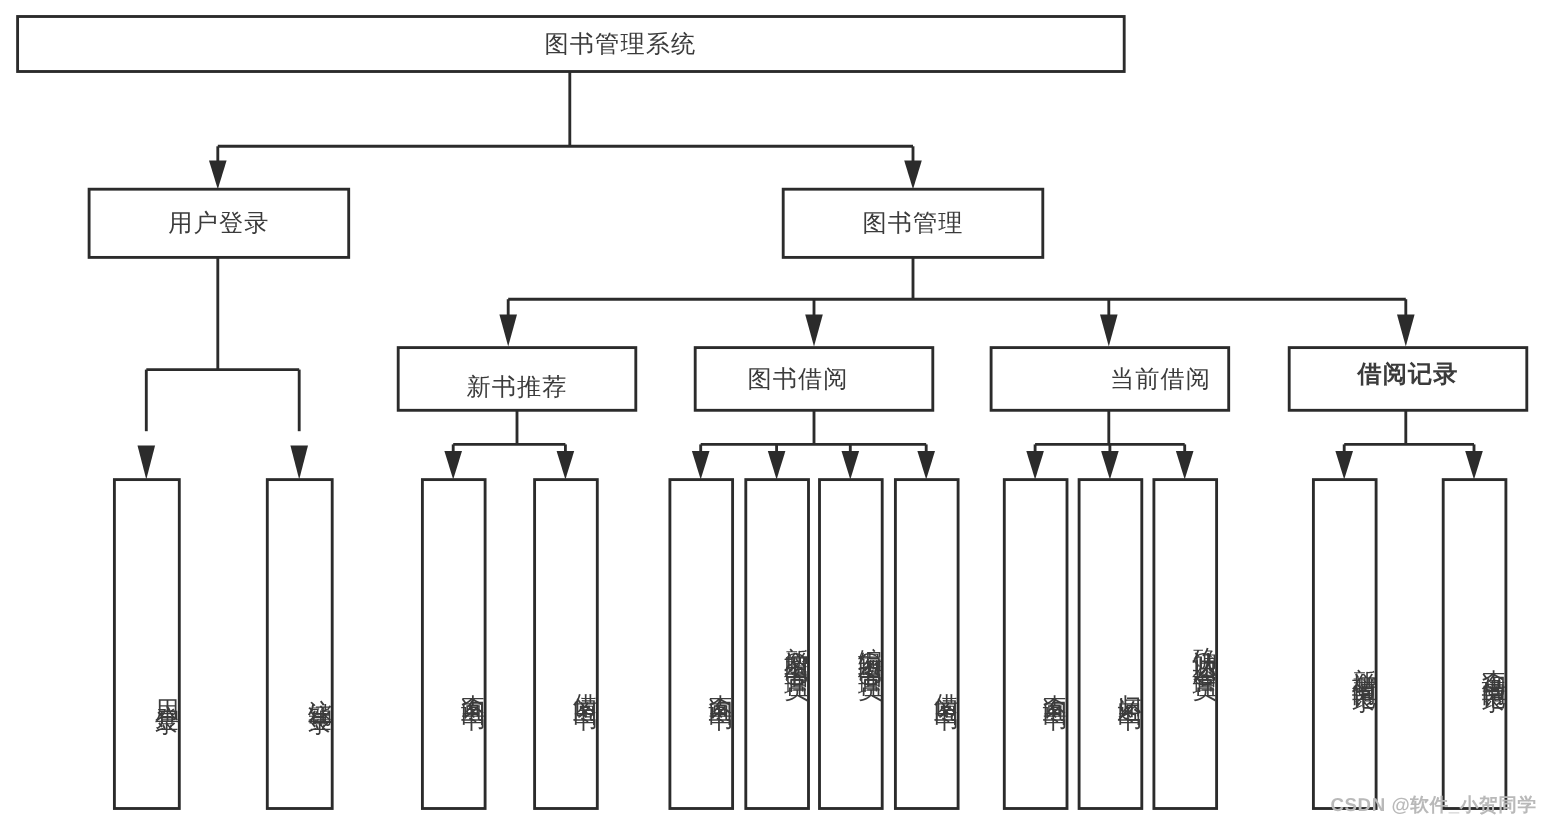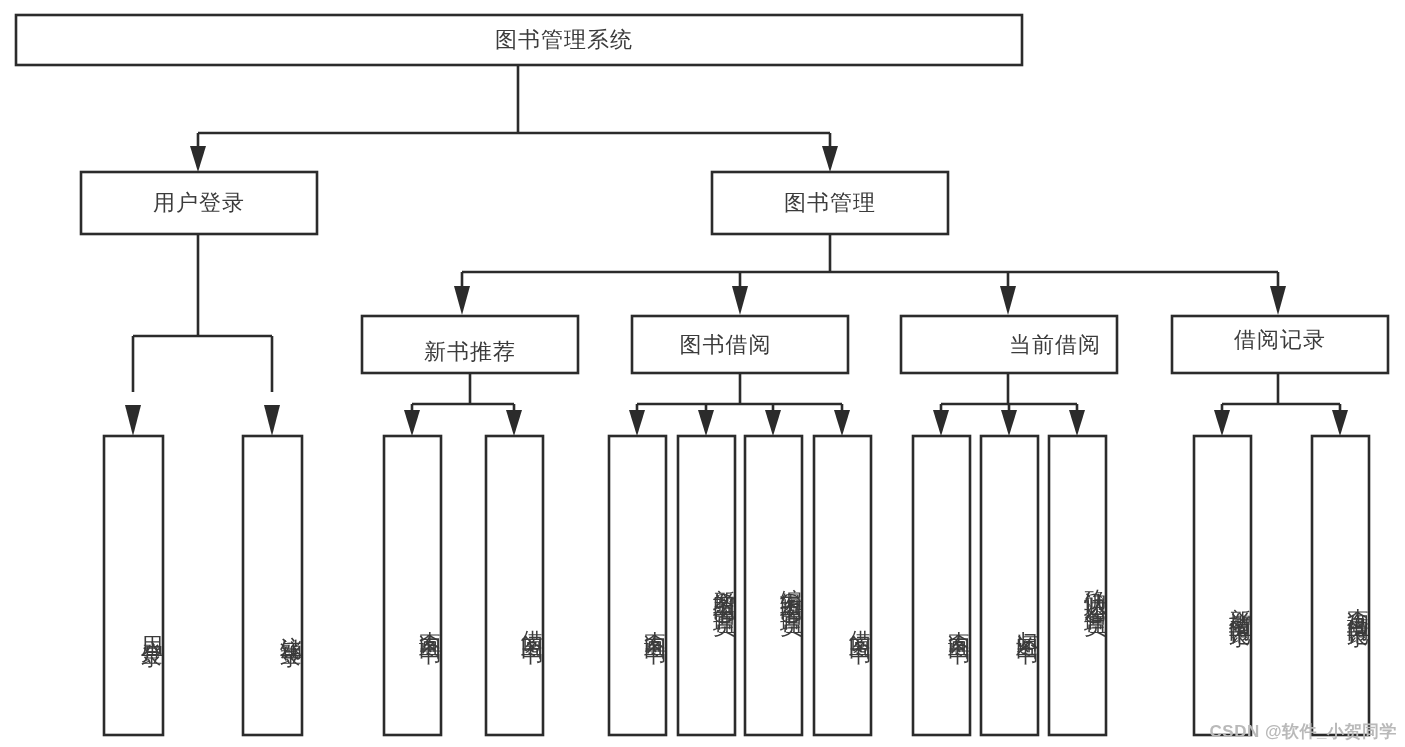--- a/index.html
+++ b/index.html
@@ -168,21 +168,21 @@
 </svg>
 
 <div class="htext-wrap" style="left:16px; top:15px; width:1068px; height:50px;margin-left:14px;">图书管理系统</div>
 
 <div class="htext-wrap" style="left:81px; top:172px; width:236px; height:62px;">用户登录</div>
 <div class="htext-wrap" style="left:712px; top:172px; width:236px; height:62px;">图书管理</div>
 
 <div class="htext-wrap" style="left:362px; top:316px; width:216px; height:72px;">新书推荐</div>
 <div class="htext-wrap" style="left:632px; top:316px; width:187px; height:57px;">图书借阅</div>
 <div class="htext-wrap" style="left:901px; top:316px; width:216px; height:57px;margin-left:46px;">当前借阅</div>
-<div class="htext-wrap" style="left:1172px; top:316px; width:216px; height:47px;">借阅记录</div>
+<div class="htext-wrap" style="left:1172px; top:316px; width:216px; height:47px;font-weight:bold;">借阅记录</div>
 
 <div class="vtext-wrap" style="left:104px; top:516px; width:59px; height:219px;">用户登录</div>
 <div class="vtext-wrap" style="left:243px; top:516px; width:59px; height:219px;">注销登录</div>
 
 <div class="vtext-wrap" style="left:384px; top:506px; width:57px; height:229px;">查询图书</div>
 <div class="vtext-wrap" style="left:486px; top:506px; width:57px; height:229px;">借阅图书</div>
 
 <div class="vtext-wrap" style="left:609px; top:506px; width:57px; height:229px;">查询图书</div>
 <div class="vtext-wrap" style="left:678px; top:442px; width:57px; height:293px;">新增图书（管理员）</div>
 <div class="vtext-wrap" style="left:745px; top:442px; width:57px; height:293px;">编辑图书（管理员）</div>

